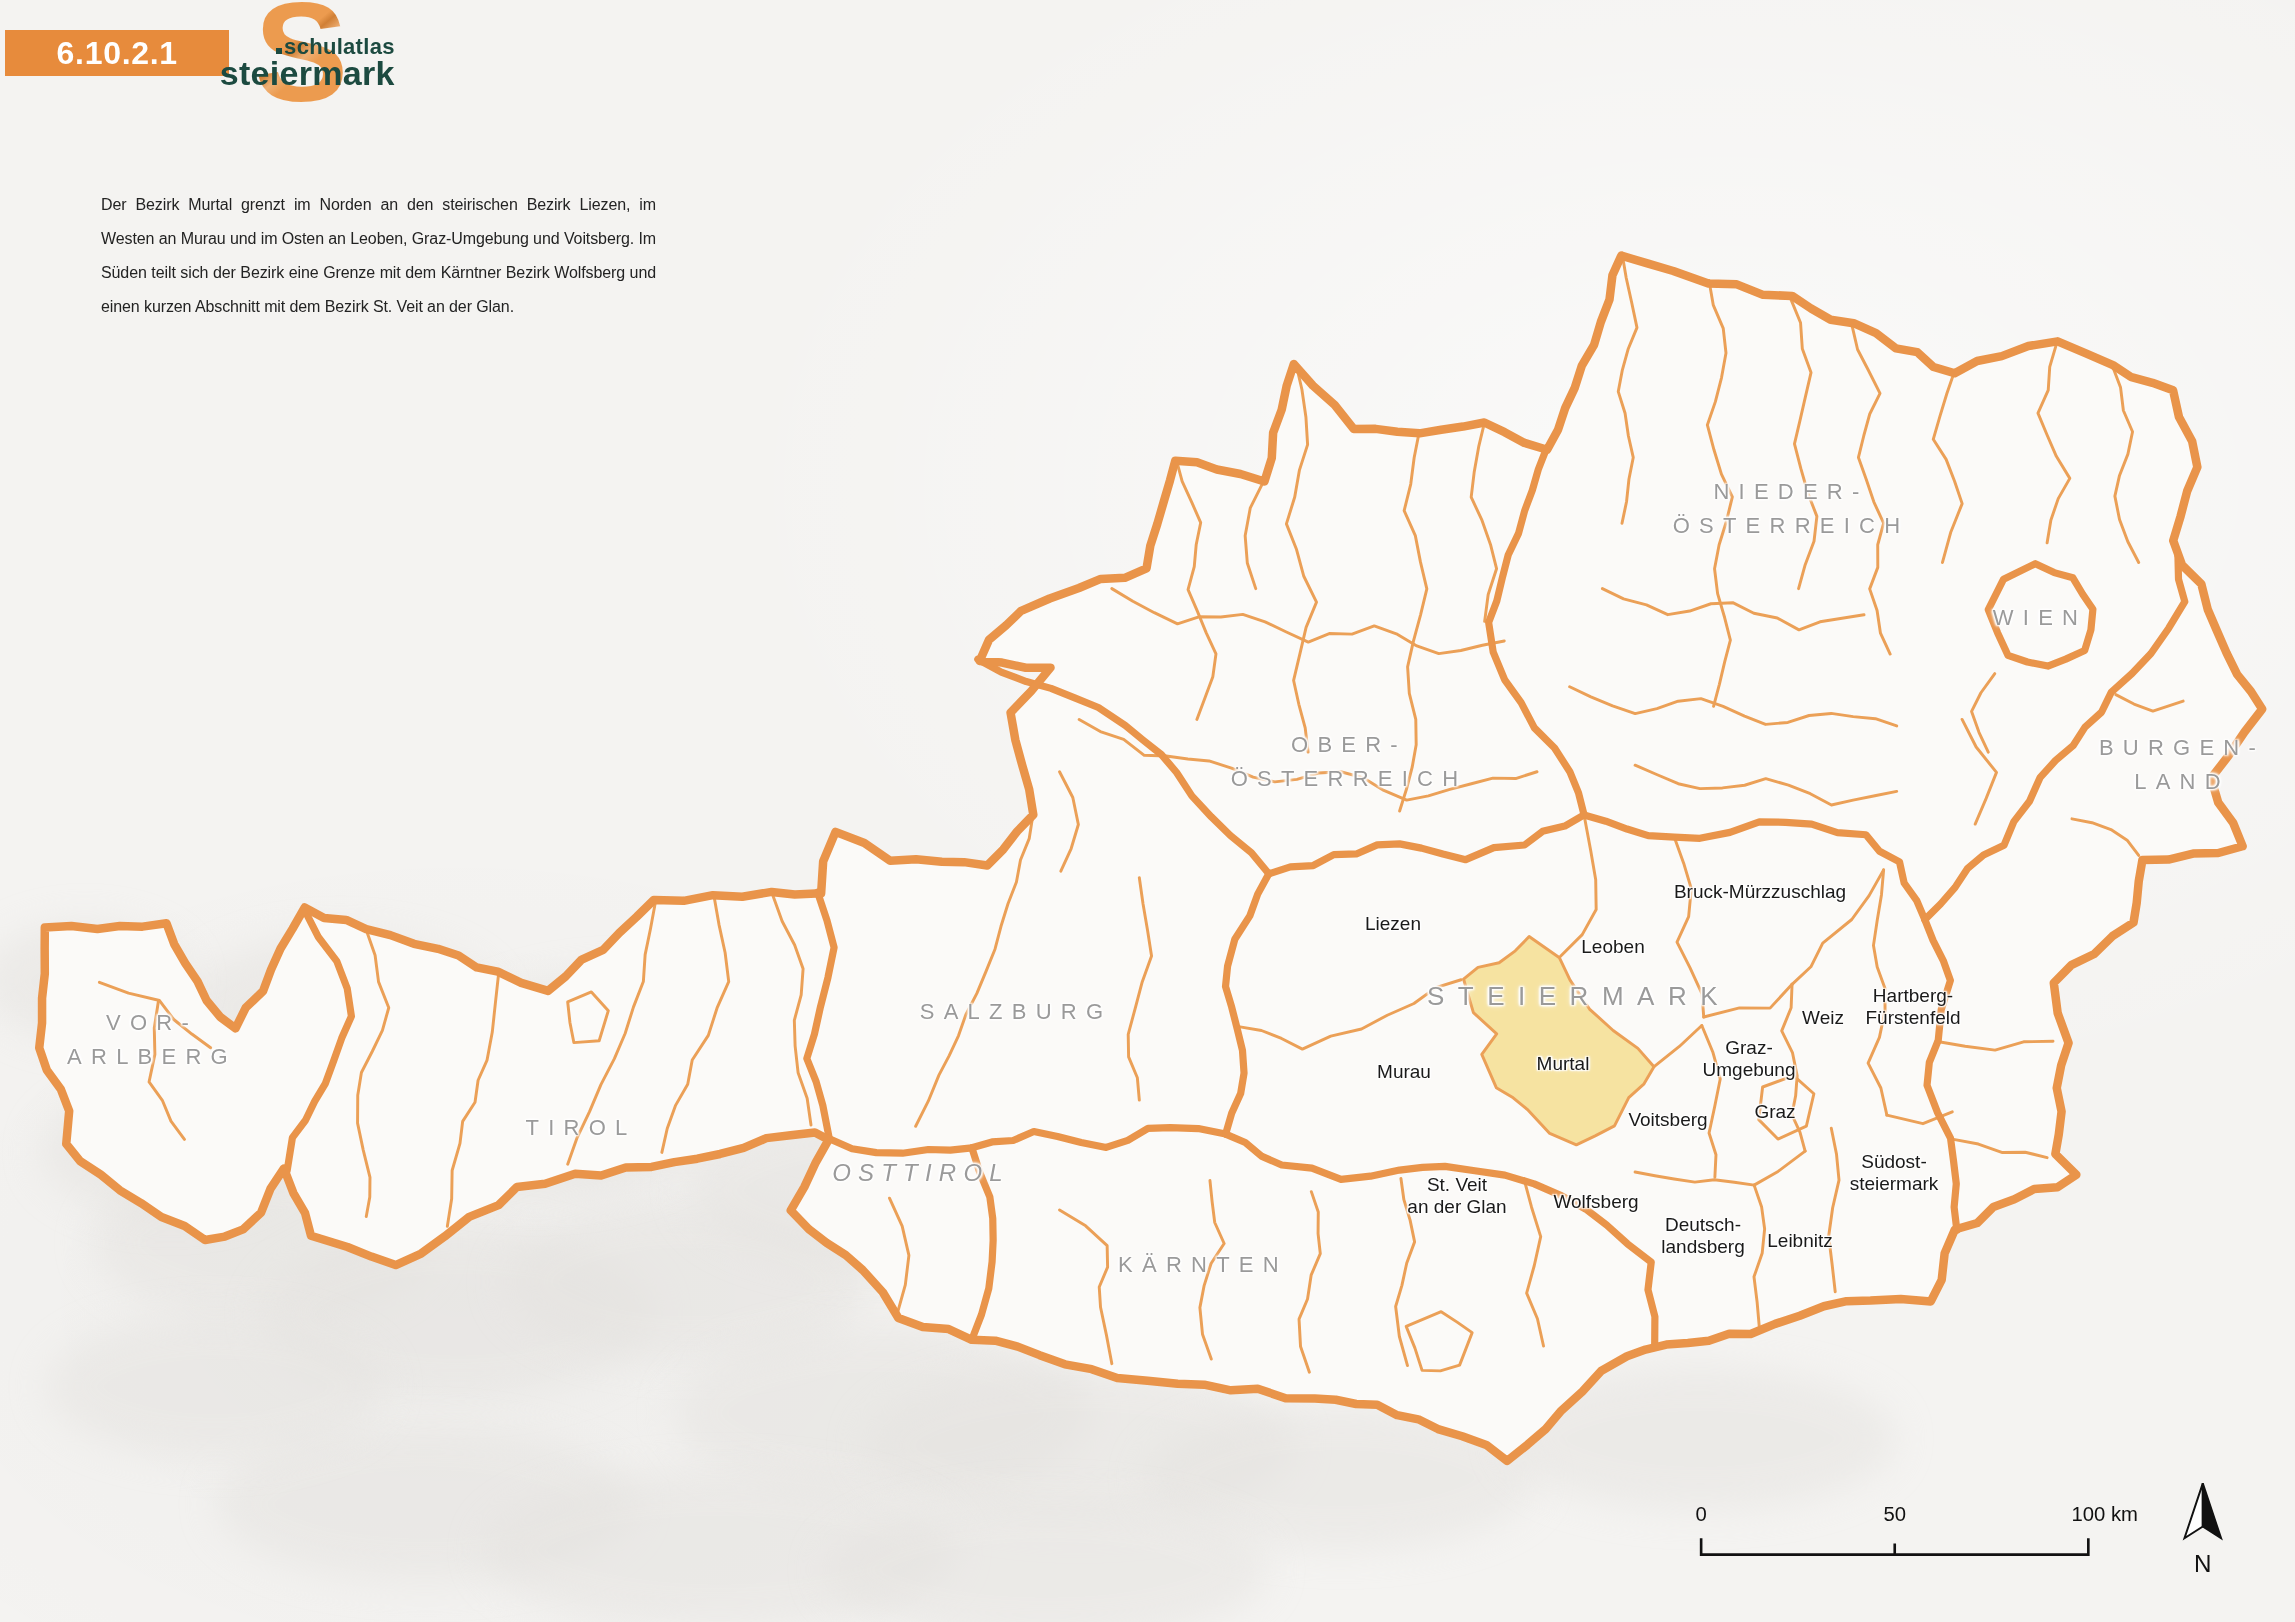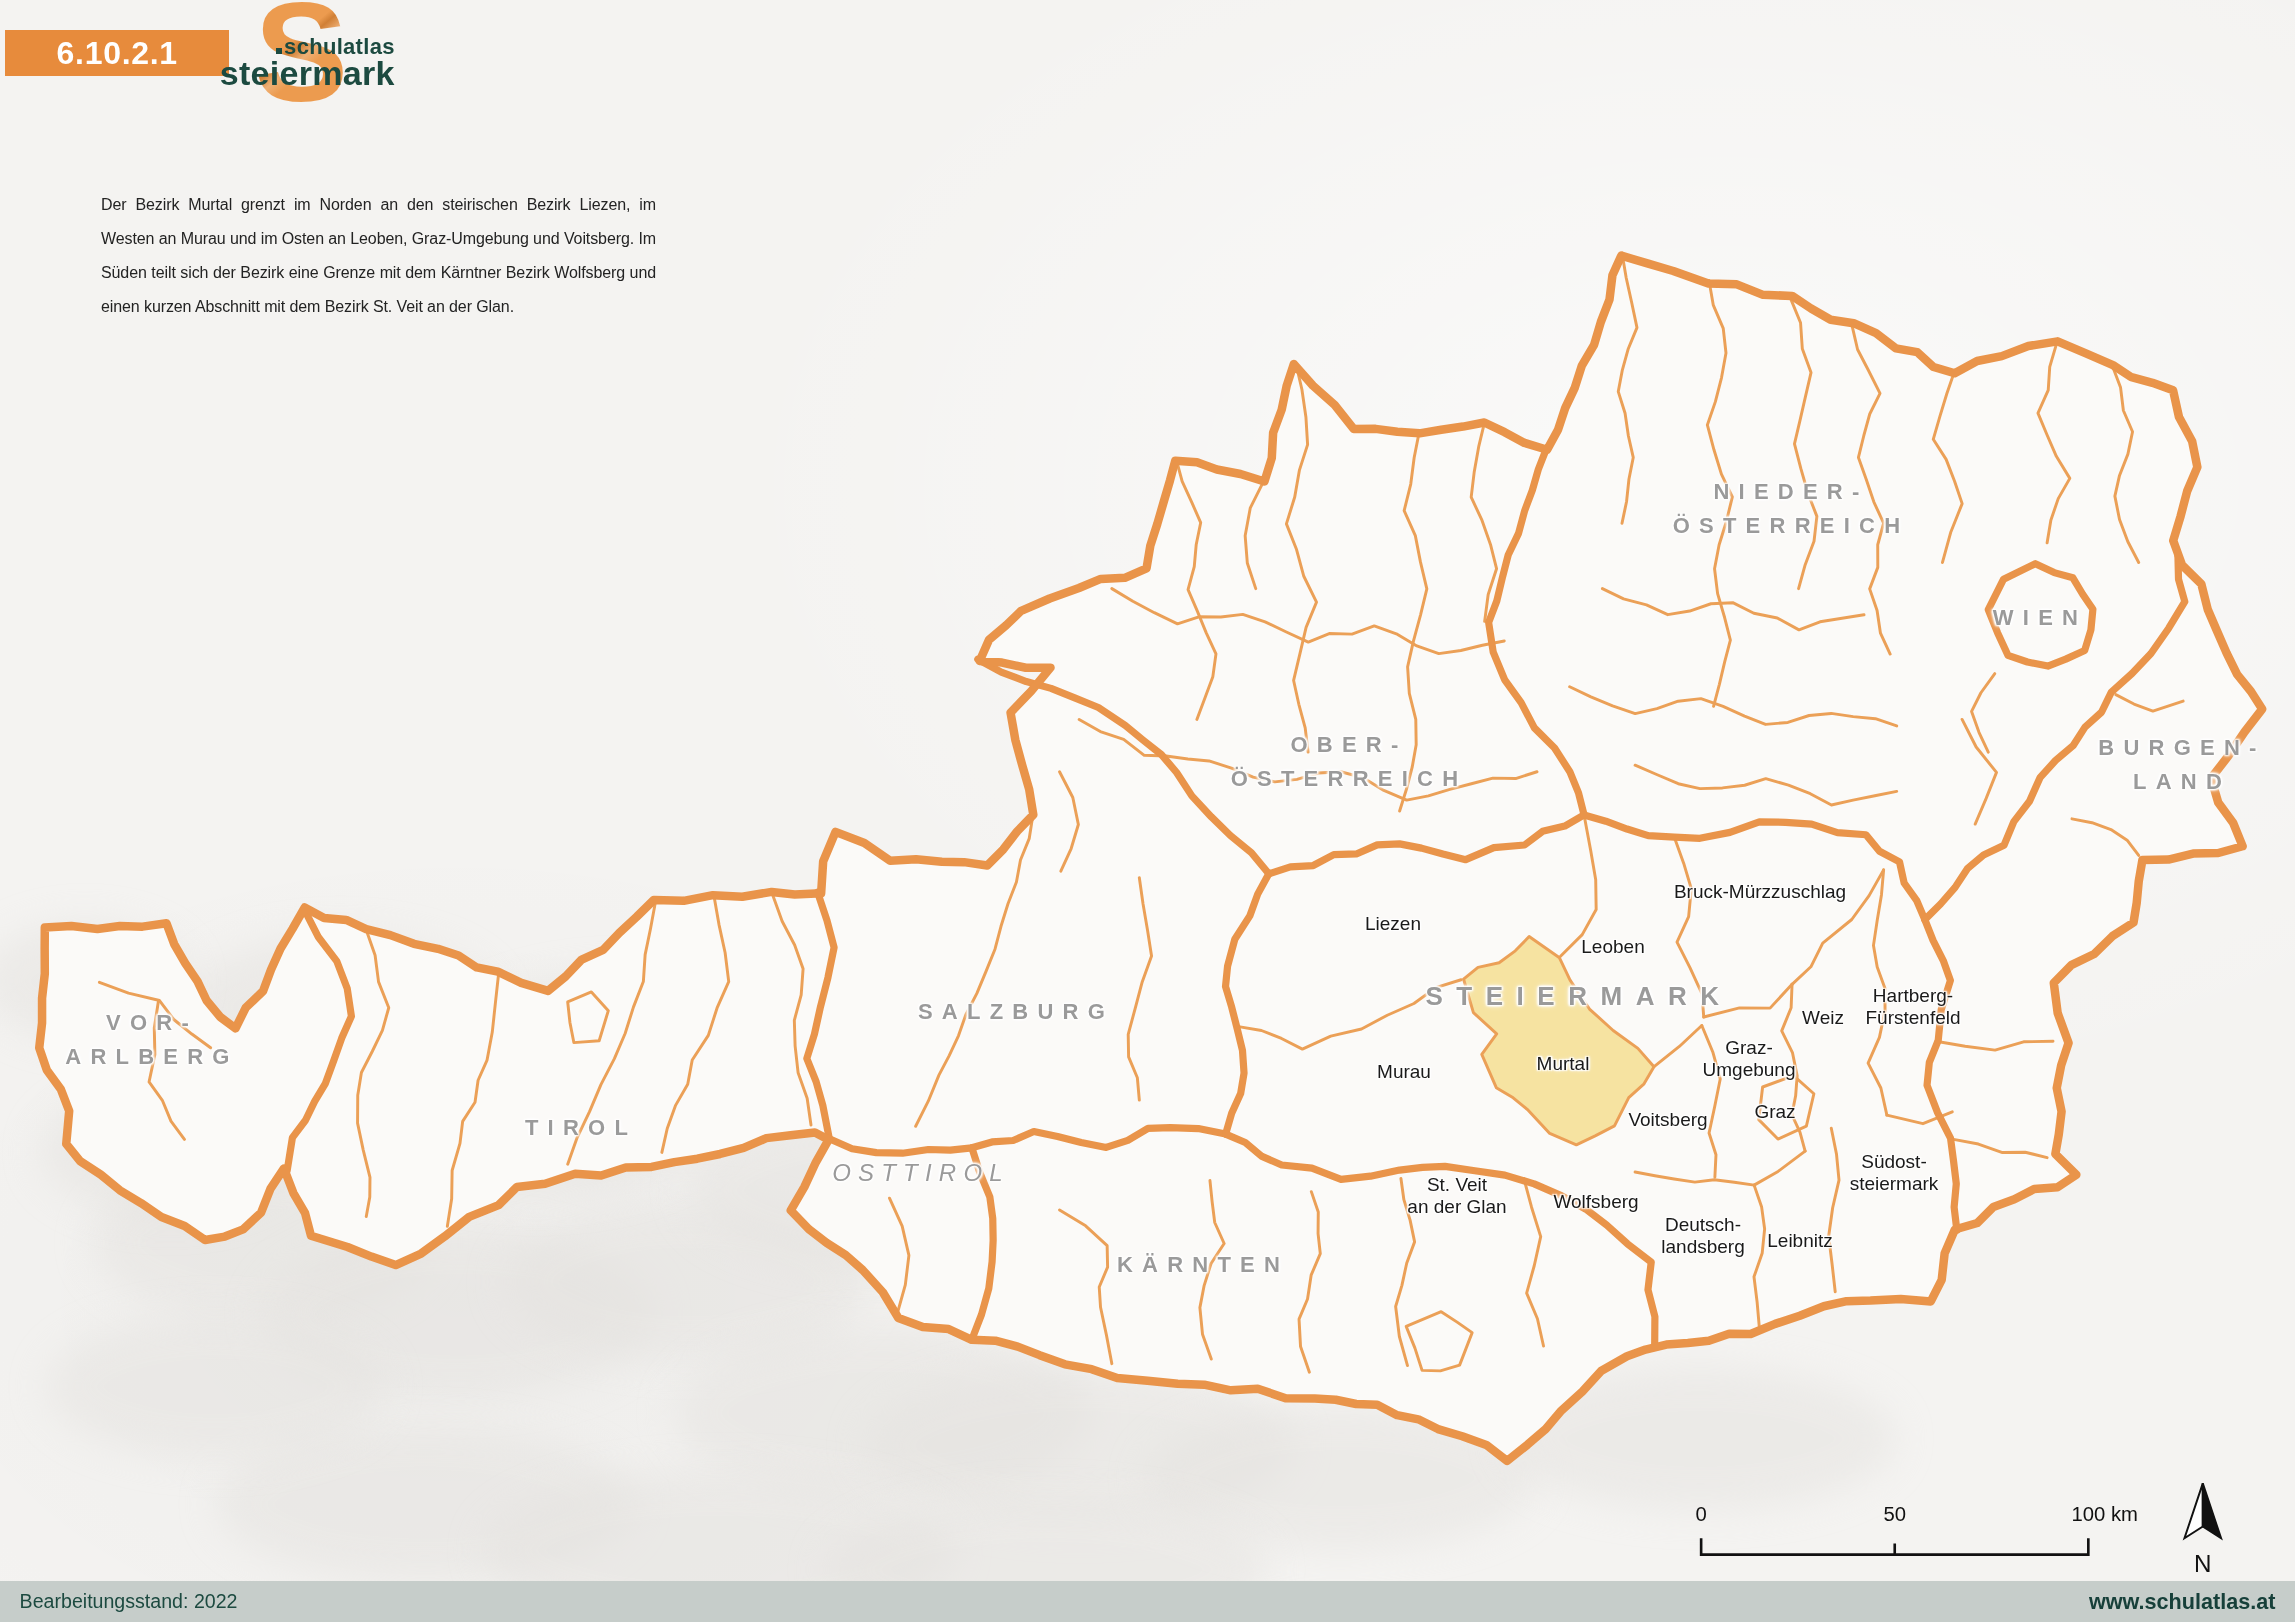--- a/index.html
+++ b/index.html
@@ -29,21 +29,21 @@
          color:#232323;text-align:justify;letter-spacing:-0.1px;margin-left:22px;}
   .legend{position:absolute;left:79px;top:466px;z-index:20;}
   .leg-row{display:flex;align-items:center;height:46px;margin-bottom:7.9px;}
   .leg-swatch{width:48px;margin-right:23.6px;border-radius:2.6px;background:var(--c-border);}
   .leg-swatch.thick{height:6.5px;}
   .leg-swatch.thin{height:2.6px;}
   .leg-label{font-size:21px;color:#1d1d1d;}
   
   .map-label{position:absolute;transform:translate(-50%,-50%);text-align:center;white-space:nowrap;z-index:10;}
   .map-label .ln{display:block;}
-  .state-label{color:var(--c-statelbl);font-weight:bold;font-size:22px;letter-spacing:0.42em;line-height:34px;
+  .state-label{color:var(--c-statelbl);font-weight:normal;font-size:22px;letter-spacing:0.42em;line-height:34px;
       text-shadow:0 0 3.9px #fff,0 0 6.5px #fff,1.3px 1.3px 2px #fff,-1.3px -1.3px 2px #fff,1.3px -1.3px 2px #fff,-1.3px 1.3px 2px #fff;}
   .state-label.big{font-size:26px;letter-spacing:0.52em;}
   .state-label.italic{font-style:italic;font-weight:normal;letter-spacing:0.30em;font-size:24px;}
   .district-label{color:var(--c-distlbl);font-size:19px;line-height:22px;
       text-shadow:0 0 3.3px #fff,0 0 5.2px #fff,1.3px 1.3px 1.3px #fff,-1.3px -1.3px 1.3px #fff,1.3px -1.3px 1.3px #fff,-1.3px 1.3px 1.3px #fff;}
   
   .footer{position:absolute;left:0;right:0;bottom:0;height:41px;background:var(--c-footer);
           display:flex;align-items:center;justify-content:space-between;z-index:30;}
   .footer .fl{color:var(--c-green2);font-size:19.6px;padding-left:19.6px;}
   .footer .fr{color:var(--c-green);font-size:21.6px;font-weight:bold;padding-right:19.6px;}
@@ -272,18 +272,14 @@
       </div>
       <div class="map-label district-label" style="left: 1703px; top: 1236px;">
         <span class="ln">Deutsch-</span>
         <span class="ln">landsberg</span>
       </div>
       <div class="map-label district-label" style="left: 1800px; top: 1241px;">
         <span class="ln">Leibnitz</span>
       </div>
     </div>
 
-  <div class="footer">
-    <span class="fl">Bearbeitungsstand: 2022</span>
-    <span class="fr">www.schulatlas.at</span>
-  </div>
 </div>
 
 
 </body></html>

